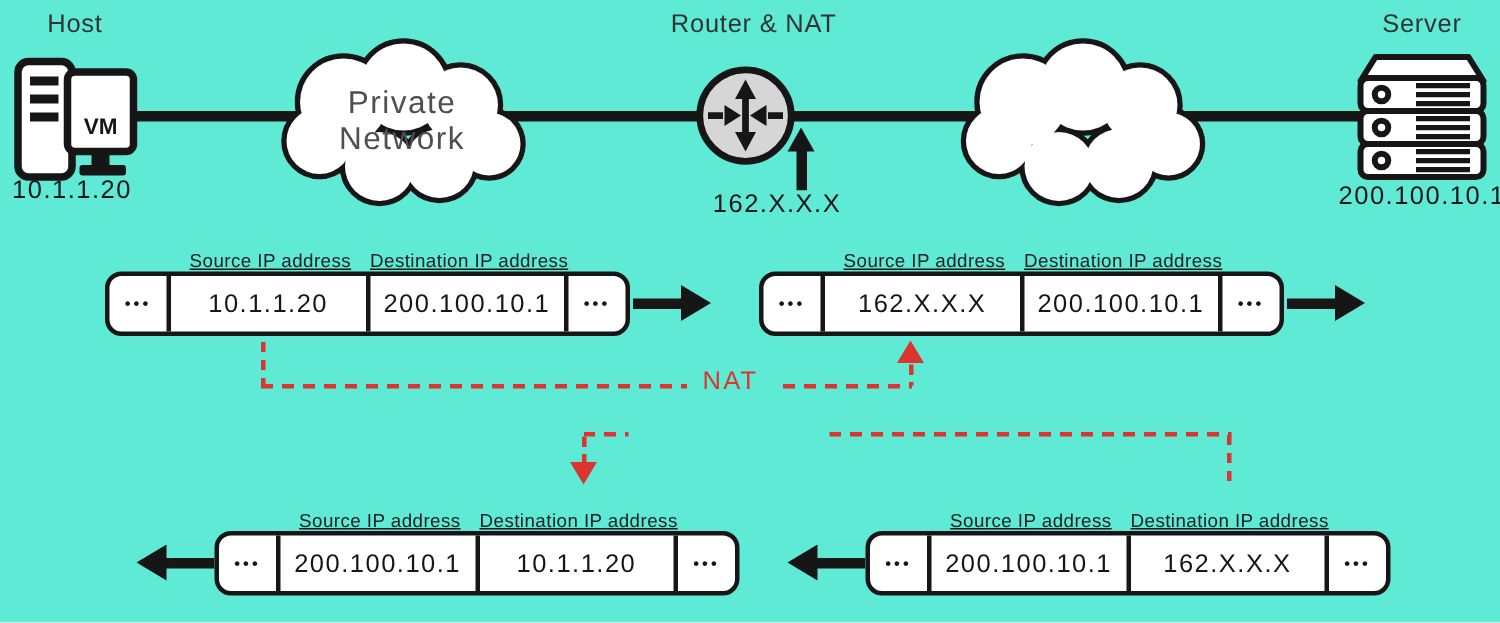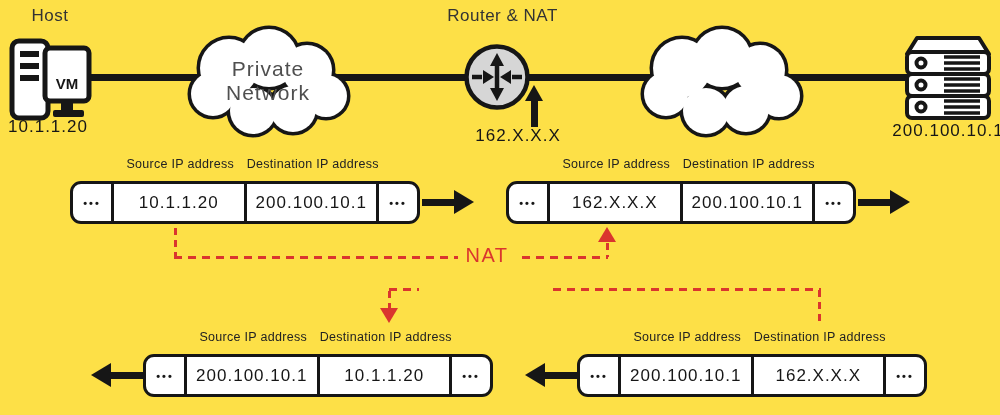--- a/index.html
+++ b/index.html
@@ -3,34 +3,34 @@
 <meta charset="utf-8">
 <style>
   :root{
     --ink:#161616;
     --red:#da352e;
     --router-fill:#d6d6d6;
     --cloud-text:#4f4f4f;
   }
   html,body{margin:0;padding:0;background:#fff;}
   body{font-family:"Liberation Sans", sans-serif;color:var(--ink);}
-  #stage{position:relative;width:1000px;height:415px;background:#fde047;overflow:hidden;}
+  #stage{position:relative;width:1000px;height:415px;background:#5eead4;overflow:hidden;}
   .abs{position:absolute;}
 
   
   .main-line{left:84px;top:74px;width:830px;height:7px;background:var(--ink);z-index:1;}
   .node-title{font-size:17px;letter-spacing:.5px;color:#333;text-align:center;z-index:3;}
   .node-ip{font-size:17px;letter-spacing:1px;color:var(--ink);text-align:center;z-index:3;}
   .cloud{z-index:2;}
   .cloud-label{display:flex;align-items:center;justify-content:center;text-align:center;
     font-size:21px;line-height:1.15;letter-spacing:1px;color:var(--cloud-text);z-index:3;}
 
   
   .packet{position:absolute;width:350px;}
-  .packet-labels{display:flex;height:24px;align-items:flex-start;}
+  .packet-labels{display:flex;height:24px;align-items:flex-end;text-decoration:underline;}
   .pl-spacer-l{width:44px;}
   .pl-spacer-r{width:41px;}
   .plabel{flex:1;text-align:center;font-size:12.5px;letter-spacing:.3px;color:#222;}
   .packet-box{display:flex;height:43px;border:3px solid var(--ink);border-radius:11px;
     background:#fff;box-sizing:border-box;}
   .cell{display:flex;align-items:center;justify-content:center;}
   .cell + .cell{border-left:3px solid var(--ink);}
   .cell-dots{width:38px;font-size:11px;font-weight:bold;letter-spacing:2px;color:var(--ink);}
   .cell-ip{flex:1;font-size:17px;letter-spacing:1px;color:var(--ink);}
   .parrow{position:absolute;top:32px;}
@@ -41,21 +41,21 @@
   .rdash-h{position:absolute;height:3px;z-index:4;
     background:repeating-linear-gradient(90deg,var(--red) 0 8px,transparent 8px 14px);}
   .rdash-v{position:absolute;width:3px;z-index:4;
     background:repeating-linear-gradient(180deg,var(--red) 0 7px,transparent 7px 12px);}
   .rtri-up{position:absolute;width:0;height:0;z-index:4;
     border-left:9px solid transparent;border-right:9px solid transparent;
     border-bottom:15px solid var(--red);}
   .rtri-down{position:absolute;width:0;height:0;z-index:4;
     border-left:9px solid transparent;border-right:9px solid transparent;
     border-top:15px solid var(--red);}
-  .red-word{position:absolute;color:var(--red);font-size:20px;letter-spacing:1.5px;
+  .red-word{position:absolute;color:var(--red);font-size:17px;letter-spacing:1.5px;
     text-align:center;z-index:4;}
   svg{display:block;}
 </style>
 </head>
 <body>
 
 <div id="stage">
 
   <div class="abs main-line"></div>
 
@@ -127,20 +127,21 @@
       <circle cx="46" cy="46" r="29"></circle>
         <circle cx="86" cy="36" r="29"></circle>
         <circle cx="124" cy="48" r="25"></circle>
       <circle cx="143" cy="74" r="21"></circle>
         <circle cx="110" cy="87" r="23"></circle>
         <circle cx="70" cy="89" r="23"></circle>
       <circle cx="30" cy="72" r="22"></circle>
     </g>
   </svg>
 
+  <div class="abs node-title" style="left:904px;top:6px;width:88px;">Server</div>
   <svg class="abs" style="left:904px;top:33px;z-index:2;" width="88" height="89" viewBox="0 0 88 89">
     <polygon points="13,5 75,5 85,21 3,21" fill="#fff" stroke="#161616" stroke-width="4" stroke-linejoin="round"></polygon>
     <rect x="3" y="19" width="82" height="22" rx="5" fill="#fff" stroke="#161616" stroke-width="4"></rect>
     <rect x="3" y="41" width="82" height="22" rx="5" fill="#fff" stroke="#161616" stroke-width="4"></rect>
     <rect x="3" y="63" width="82" height="22" rx="5" fill="#fff" stroke="#161616" stroke-width="4"></rect>
     <g stroke="#161616" stroke-width="4" fill="none">
       <circle cx="17" cy="30" r="4.5"></circle>
         <circle cx="17" cy="52" r="4.5"></circle>
         <circle cx="17" cy="74" r="4.5"></circle>
     </g>

